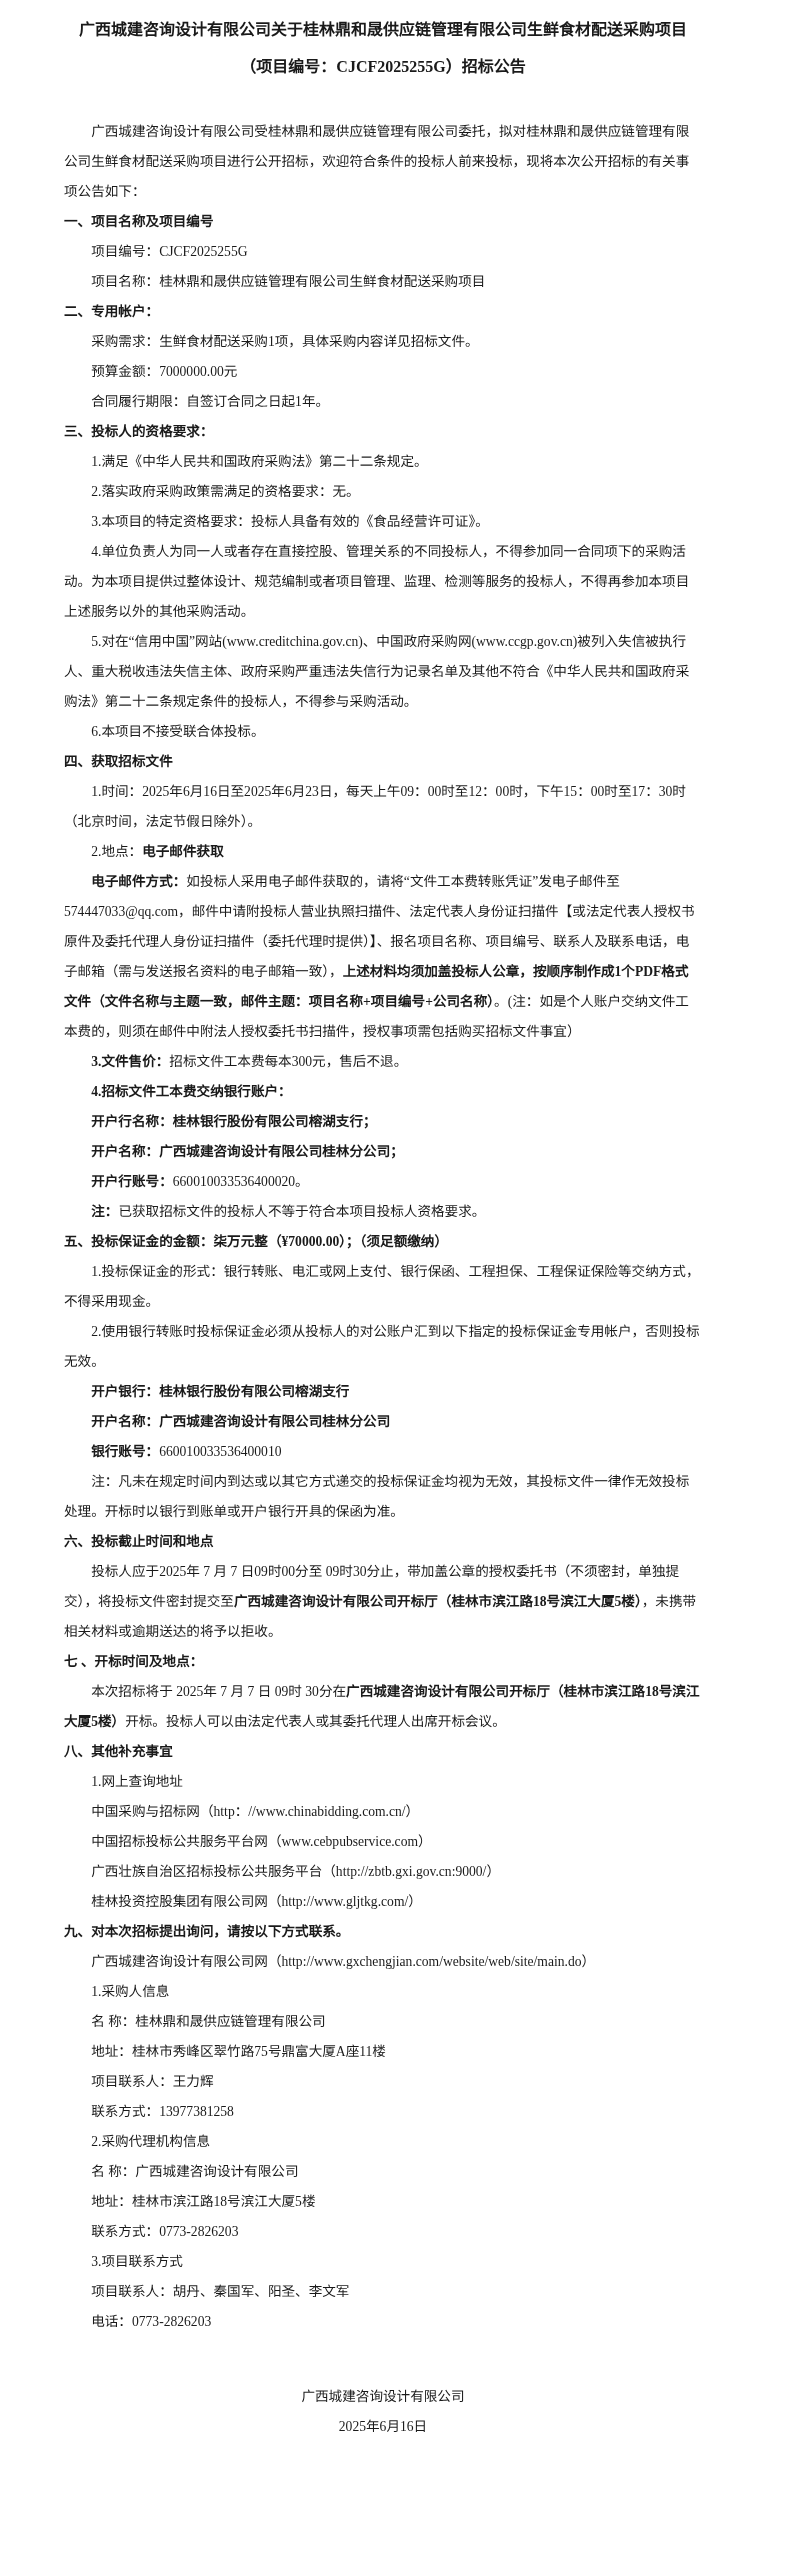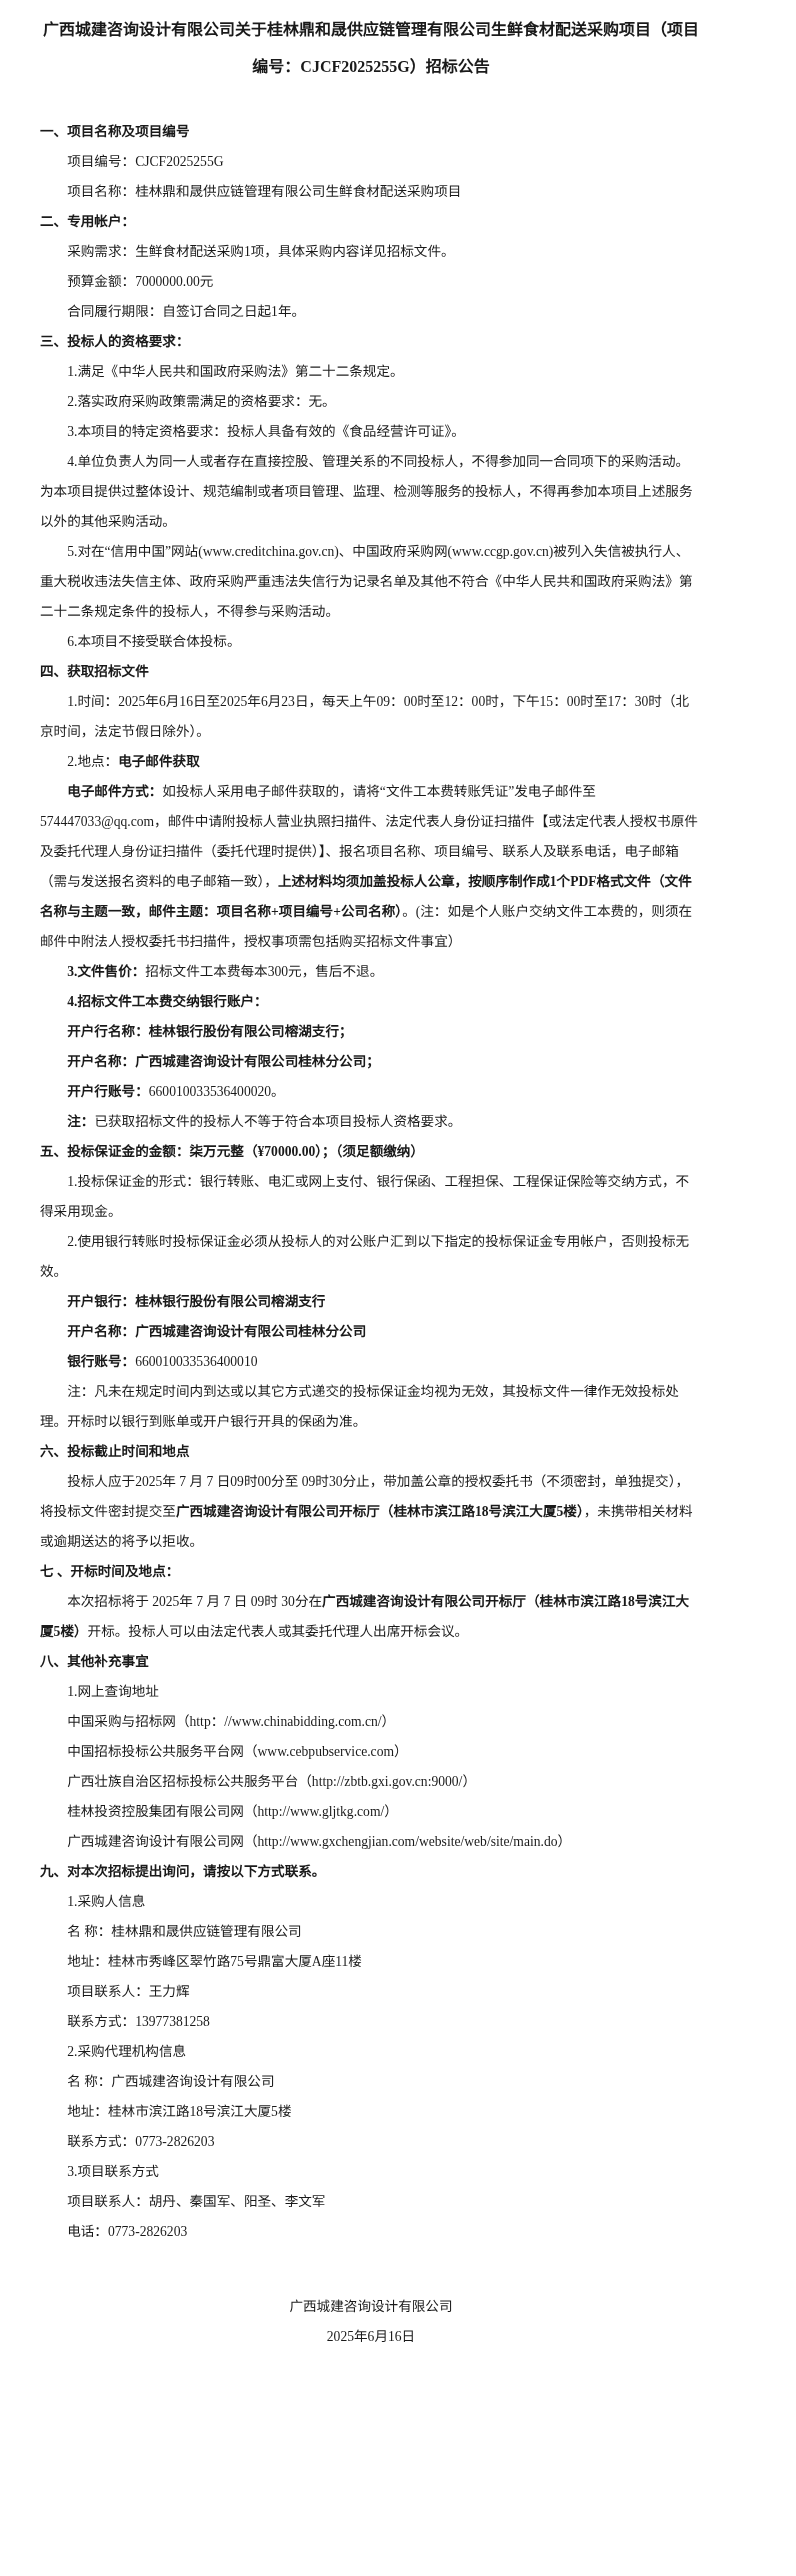--- a/index.html
+++ b/index.html
@@ -6,21 +6,21 @@
   body{
     width:796px;
     min-height:2576px;
     font-family:"Liberation Serif","DejaVu Serif",serif;
     color:#1a1a1a;
     -webkit-font-smoothing:antialiased;
   }
   .doc{
     box-sizing:border-box;
     width:796px;
-    padding:11px 94px 32px 40px;
+    padding:11px 94px 32px 64px;
   }
   .title{
     font-size:16px;
     font-weight:bold;
     text-align:center;
     line-height:37px;
     margin:0 0 32px 0;
   }
   .para{
     font-size:13.6px;
@@ -39,20 +39,21 @@
   }
   .footer .para{ text-align:center; }
 </style>
 </head>
 <body>
 
 <div class="doc">
   <h1 class="title">广西城建咨询设计有限公司关于桂林鼎和晟供应链管理有限公司生鲜食材配送采购项目（项目编号：CJCF2025255G）招标公告</h1>
 
   <div id="paragraphs">
+      <p class="para indent"><span class="run">广西城建咨询设计有限公司受桂林鼎和晟供应链管理有限公司委托，拟对桂林鼎和晟供应链管理有限公司生鲜食材配送采购项目进行公开招标，欢迎符合条件的投标人前来投标，现将本次公开招标的有关事项公告如下：</span></p>
       <p class="para heading"><span class="run">一、项目名称及项目编号</span></p>
       <p class="para indent"><span class="run">项目编号：CJCF2025255G</span></p>
       <p class="para indent"><span class="run">项目名称：桂林鼎和晟供应链管理有限公司生鲜食材配送采购项目</span></p>
       <p class="para heading"><span class="run">二、专用帐户：</span></p>
       <p class="para indent"><span class="run">采购需求：生鲜食材配送采购1项，具体采购内容详见招标文件。</span></p>
       <p class="para indent"><span class="run">预算金额：7000000.00元</span></p>
       <p class="para indent"><span class="run">合同履行期限：自签订合同之日起1年。</span></p>
       <p class="para heading"><span class="run">三、投标人的资格要求：</span></p>
       <p class="para indent"><span class="run">1.满足《中华人民共和国政府采购法》第二十二条规定。</span></p>
       <p class="para indent"><span class="run">2.落实政府采购政策需满足的资格要求：无。</span></p>
@@ -80,22 +81,22 @@
       <p class="para heading"><span class="run">六、投标截止时间和地点</span></p>
       <p class="para indent"><span class="run">投标人应于</span><span class="run u">2025</span><span class="run">年</span><span class="run u"> 7 </span><span class="run">月</span><span class="run u"> 7 </span><span class="run">日</span><span class="run u">09</span><span class="run">时</span><span class="run u">00</span><span class="run">分至</span><span class="run u"> 09</span><span class="run">时</span><span class="run u">30</span><span class="run">分止，带加盖公章的授权委托书（不须密封，单独提交），将投标文件密封提交至</span><span class="run b u">广西城建咨询设计有限公司开标厅（桂林市滨江路18号滨江大厦5楼）</span><span class="run">，未携带相关材料或逾期送达的将予以拒收。</span></p>
       <p class="para heading"><span class="run">七 、开标时间及地点：</span></p>
       <p class="para indent"><span class="run">本次招标将于 </span><span class="run u">2025</span><span class="run">年</span><span class="run u"> 7 </span><span class="run">月</span><span class="run u"> 7 </span><span class="run">日</span><span class="run u"> 09</span><span class="run">时 </span><span class="run u">30</span><span class="run">分在</span><span class="run b u">广西城建咨询设计有限公司开标厅（桂林市滨江路18号滨江大厦5楼）</span><span class="run">开标。投标人可以由法定代表人或其委托代理人出席开标会议。</span></p>
       <p class="para heading"><span class="run">八、其他补充事宜</span></p>
       <p class="para indent"><span class="run">1.网上查询地址</span></p>
       <p class="para indent"><span class="run">中国采购与招标网（http：//www.chinabidding.com.cn/）</span></p>
       <p class="para indent"><span class="run">中国招标投标公共服务平台网（www.cebpubservice.com）</span></p>
       <p class="para indent"><span class="run">广西壮族自治区招标投标公共服务平台（http://zbtb.gxi.gov.cn:9000/）</span></p>
       <p class="para indent"><span class="run">桂林投资控股集团有限公司网（http://www.gljtkg.com/）</span></p>
+      <p class="para heading"><span class="run">九、对本次招标提出询问，请按以下方式联系。</span></p>
       <p class="para indent"><span class="run">广西城建咨询设计有限公司网（http://www.gxchengjian.com/website/web/site/main.do）</span></p>
-      <p class="para heading"><span class="run">九、对本次招标提出询问，请按以下方式联系。</span></p>
       <p class="para indent"><span class="run">1.采购人信息</span></p>
       <p class="para indent"><span class="run">名 称：桂林鼎和晟供应链管理有限公司</span></p>
       <p class="para indent"><span class="run">地址：桂林市秀峰区翠竹路75号鼎富大厦A座11楼</span></p>
       <p class="para indent"><span class="run">项目联系人：王力辉</span></p>
       <p class="para indent"><span class="run">联系方式：13977381258</span></p>
       <p class="para indent"><span class="run">2.采购代理机构信息</span></p>
       <p class="para indent"><span class="run">名 称：广西城建咨询设计有限公司</span></p>
       <p class="para indent"><span class="run">地址：桂林市滨江路18号滨江大厦5楼</span></p>
       <p class="para indent"><span class="run">联系方式：0773-2826203</span></p>
       <p class="para indent"><span class="run">3.项目联系方式</span></p>

